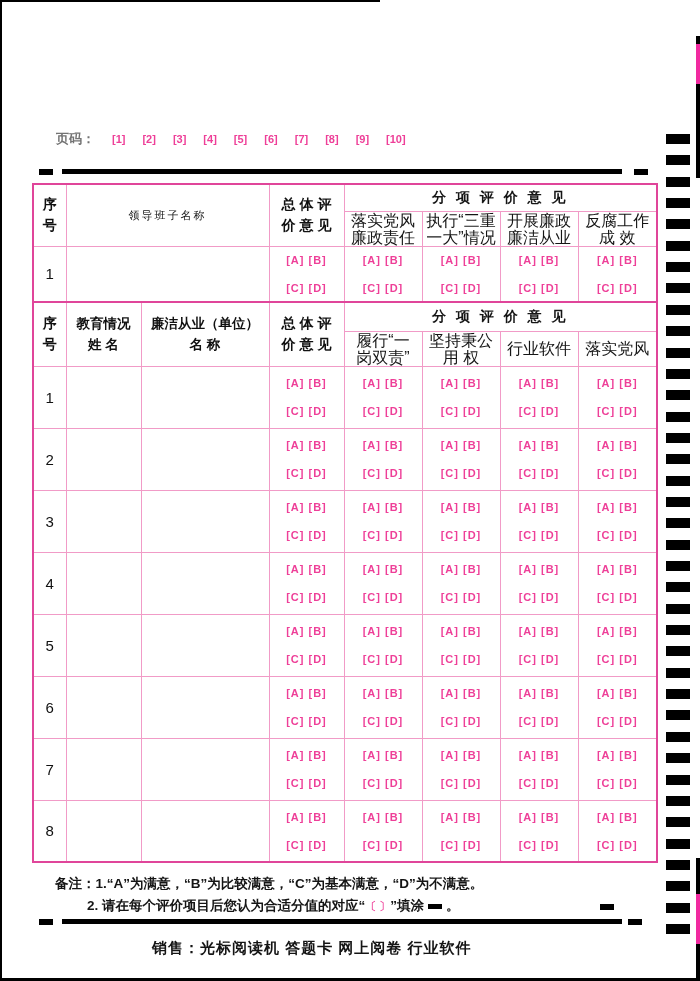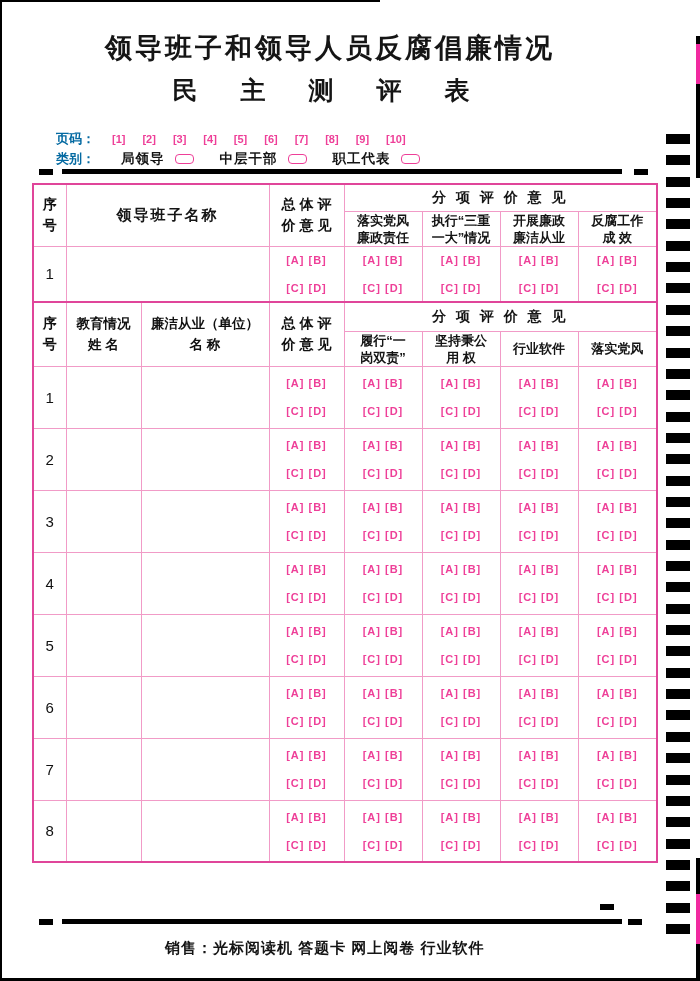--- a/index.html
+++ b/index.html
@@ -9,80 +9,75 @@
   
   .edge{position:absolute;background:#000;}
   .edge-pink{position:absolute;background:#f22aa0;}
 
   
   .title1{position:absolute;top:30px;left:0;width:660px;text-align:center;font-size:27px;font-weight:bold;letter-spacing:3px;}
   .title2{position:absolute;top:74px;left:0;width:660px;text-align:center;font-size:25px;font-weight:bold;letter-spacing:18px;}
 
   
   .meta-row{position:absolute;left:56px;height:16px;white-space:nowrap;}
-  .meta-label{font-size:13px;font-weight:bold;color:#0369a1;}
+  .meta-label{font-size:13px;font-weight:bold;color:#737373;}
   .pg-bubble{display:inline-block;margin-left:17px;color:#ee3f98;font-size:11px;font-weight:600;letter-spacing:0px;}
   .cat-group{display:inline-block;margin-left:26px;}
   .cat-label{font-size:13.5px;font-weight:bold;letter-spacing:1px;}
   .cat-bubble{display:inline-block;width:17px;height:8px;border:1.5px solid #ee3f98;border-radius:4px;margin-left:10px;vertical-align:middle;}
 
   
   .hline{position:absolute;background:#000;height:5px;}
   .sq{position:absolute;background:#000;height:6px;width:14px;}
 
   
   table{border-collapse:collapse;table-layout:fixed;position:absolute;left:32px;background:#fff;}
   table, td{border:1px solid #f19bc7;}
   table{border:2px solid #e0459a;}
   td{padding:0;text-align:center;vertical-align:middle;overflow:hidden;}
   td.hd{font-weight:bold;font-size:14px;line-height:21px;color:#111;}
-  td.hd-big{font-weight:bold;font-size:15px;letter-spacing:2px;}
+  td.hd-big{font-weight:normal;font-size:11px;letter-spacing:2px;}
   td.group{font-weight:bold;font-size:14px;letter-spacing:3px;}
-  td.sub{font-weight:bold;font-size:13px;line-height:17px;}
+  td.sub{font-weight:normal;font-size:16px;line-height:17px;}
   td.sub div:empty{display:none;}
   td.seq{font-size:15px;color:#111;}
   td.bub{vertical-align:middle;}
   td.bub div{color:#ee3f98;font-size:11px;font-weight:600;letter-spacing:1px;white-space:nowrap;}
   td.bub div + div{margin-top:16px;}
 
   
   .note{position:absolute;font-size:13.5px;font-weight:bold;white-space:nowrap;}
   .note .pink-bracket{color:#ee3f98;font-weight:600;font-size:11px;}
   .dash{display:inline-block;width:14px;height:5px;background:#000;vertical-align:middle;margin:0 4px;}
   .sync-dash{position:absolute;background:#000;width:14px;height:6px;}
 
   
-  .footer{position:absolute;top:939px;left:165px;font-size:15px;font-weight:bold;letter-spacing:1px;}
+  .footer{position:absolute;top:939px;left:152px;font-size:15px;font-weight:bold;letter-spacing:1px;}
 
   
   .tmark{position:absolute;left:666px;width:24px;height:10px;background:#000;}
 </style>
 </head>
 <body>
 
 <div class="sheet">
 
   <div class="edge" style="left:0;top:0;width:2px;height:981px;"></div>
   <div class="edge" style="left:0;top:978px;width:700px;height:3px;"></div>
   <div class="edge" style="left:0;top:0;width:380px;height:2px;"></div>
   <div class="edge" style="left:696px;top:36px;width:4px;height:142px;"></div>
   <div class="edge-pink" style="left:696px;top:44px;width:4px;height:40px;"></div>
   <div class="edge" style="left:696px;top:858px;width:4px;height:123px;"></div>
   <div class="edge-pink" style="left:696px;top:894px;width:4px;height:50px;"></div>
 
-  <div class="title1">领导班子和领导人员反腐倡廉情况</div>
-  <div class="title2">民 主 测 评 表</div>
 
   <div class="meta-row" style="top:129px;">
     <span class="meta-label">页码：</span><span id="page-bubbles"><span class="pg-bubble">[1]</span><span class="pg-bubble">[2]</span><span class="pg-bubble">[3]</span><span class="pg-bubble">[4]</span><span class="pg-bubble">[5]</span><span class="pg-bubble">[6]</span><span class="pg-bubble">[7]</span><span class="pg-bubble">[8]</span><span class="pg-bubble">[9]</span><span class="pg-bubble">[10]</span></span>
   </div>
 
-  <div class="meta-row" style="top:149px;">
-    <span class="meta-label">类别：</span><span id="cat-options"><span class="cat-group"><span class="cat-label">局领导</span><span class="cat-bubble"></span></span><span class="cat-group"><span class="cat-label">中层干部</span><span class="cat-bubble"></span></span><span class="cat-group"><span class="cat-label">职工代表</span><span class="cat-bubble"></span></span></span>
-  </div>
 
   <div class="sq" style="left:39px;top:169px;"></div>
   <div class="hline" style="left:62px;top:169px;width:560px;"></div>
   <div class="sq" style="left:634px;top:169px;"></div>
 
   <table style="top:183px;width:624px;">
     <colgroup>
       <col style="width:33px">
         <col style="width:203px">
         <col style="width:75px">
@@ -396,20 +391,24 @@
             <div>[C] [D]</div>
           </td>
           <td class="bub">
             <div>[A] [B]</div>
             <div>[C] [D]</div>
           </td>
         </tr>
       </tbody>
   </table>
 
+  <div class="note" style="left:55px;top:875px;">备注：1.“A”为满意，“B”为比较满意，“C”为基本满意，“D”为不满意。</div>
+  <div class="note" style="left:87px;top:897px;">
+    <span>2. 请在每个评价项目后您认为合适分值的对应“</span><span class="pink-bracket">〔 〕</span><span>”填涂</span><span class="dash"></span><span>。</span>
+  </div>
   <div class="sync-dash" style="left:600px;top:904px;"></div>
 
   <div class="sq" style="left:39px;top:919px;"></div>
   <div class="hline" style="left:62px;top:919px;width:560px;"></div>
   <div class="sq" style="left:628px;top:919px;"></div>
 
   <div class="footer">销售：光标阅读机  答题卡  网上阅卷  行业软件</div>
 
   <div id="timing-col">
       <div class="tmark" style="top: 134px;"></div>

